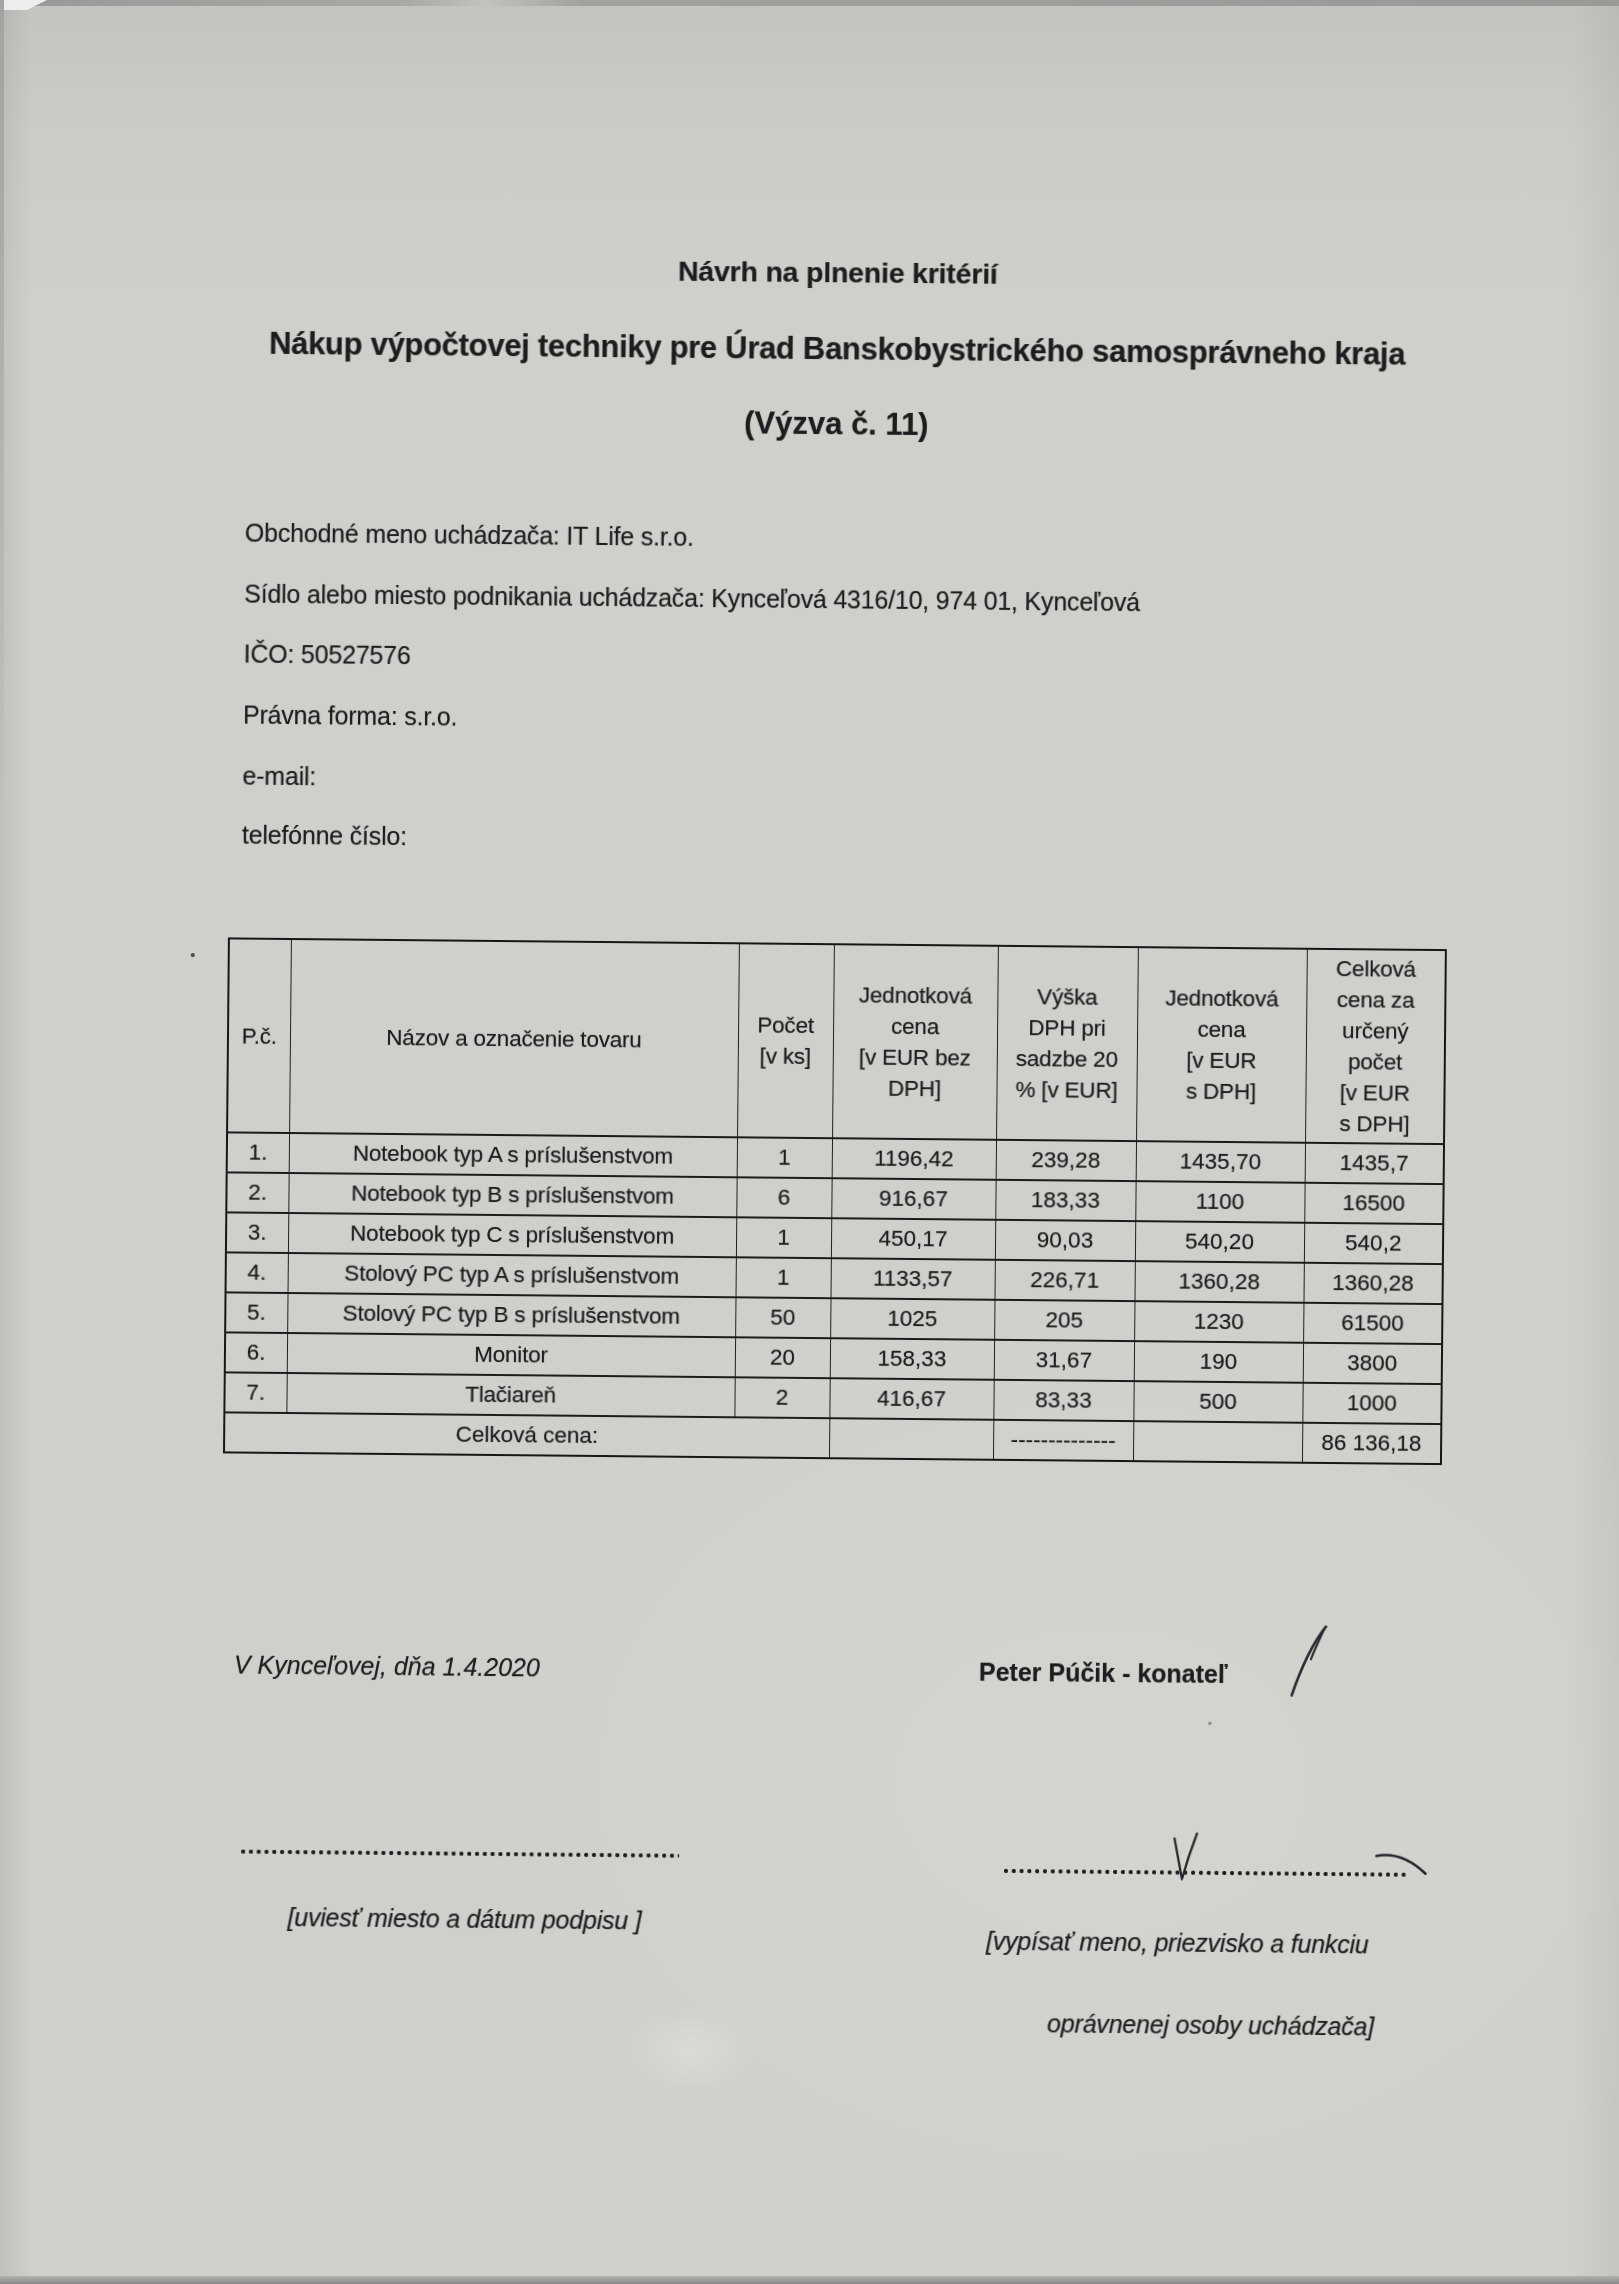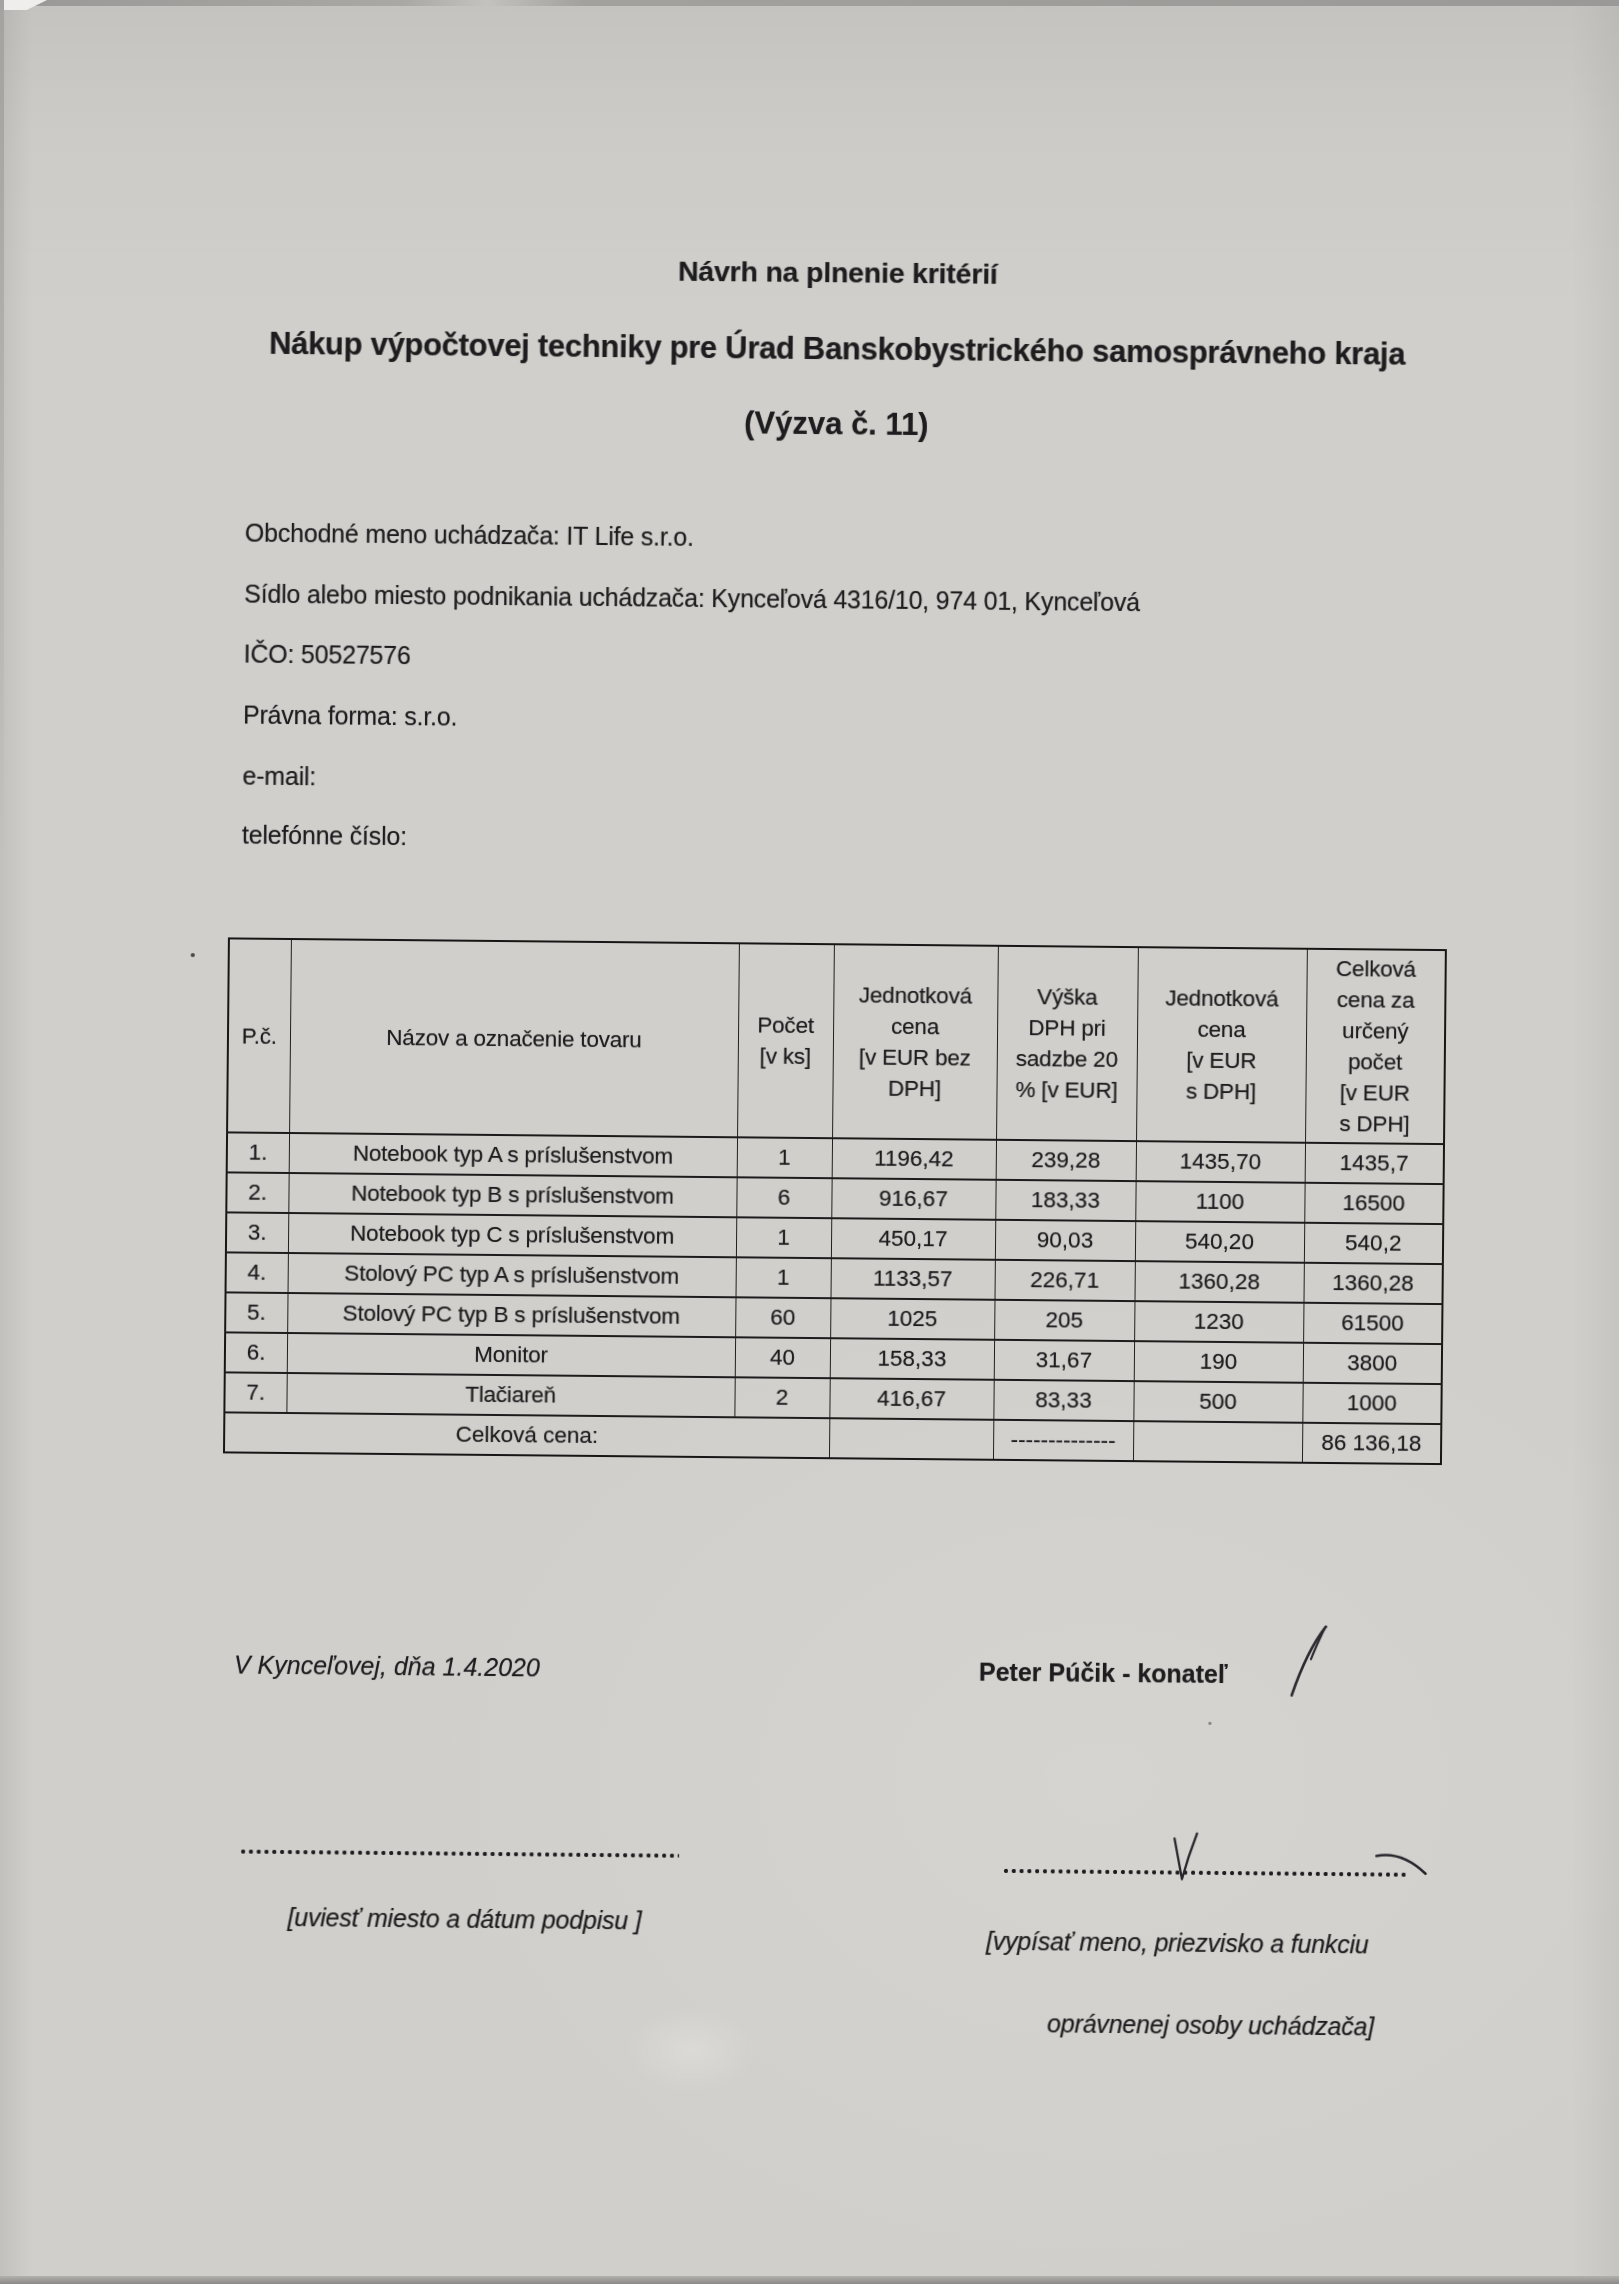--- a/index.html
+++ b/index.html
@@ -193,30 +193,30 @@
           <td class="cell-name">Stolový PC typ A s príslušenstvom</td>
           <td>1</td>
           <td>1133,57</td>
           <td>226,71</td>
           <td>1360,28</td>
           <td class="cell-last">1360,28</td>
         </tr>
         <tr>
           <td class="cell-num">5.</td>
           <td class="cell-name">Stolový PC typ B s príslušenstvom</td>
-          <td>60</td>
+          <td>50</td>
           <td>1025</td>
           <td>205</td>
           <td>1230</td>
           <td class="cell-last">61500</td>
         </tr>
         <tr>
           <td class="cell-num">6.</td>
           <td class="cell-name">Monitor</td>
-          <td>40</td>
+          <td>20</td>
           <td>158,33</td>
           <td>31,67</td>
           <td>190</td>
           <td class="cell-last">3800</td>
         </tr>
         <tr>
           <td class="cell-num">7.</td>
           <td class="cell-name">Tlačiareň</td>
           <td>2</td>
           <td>416,67</td>

